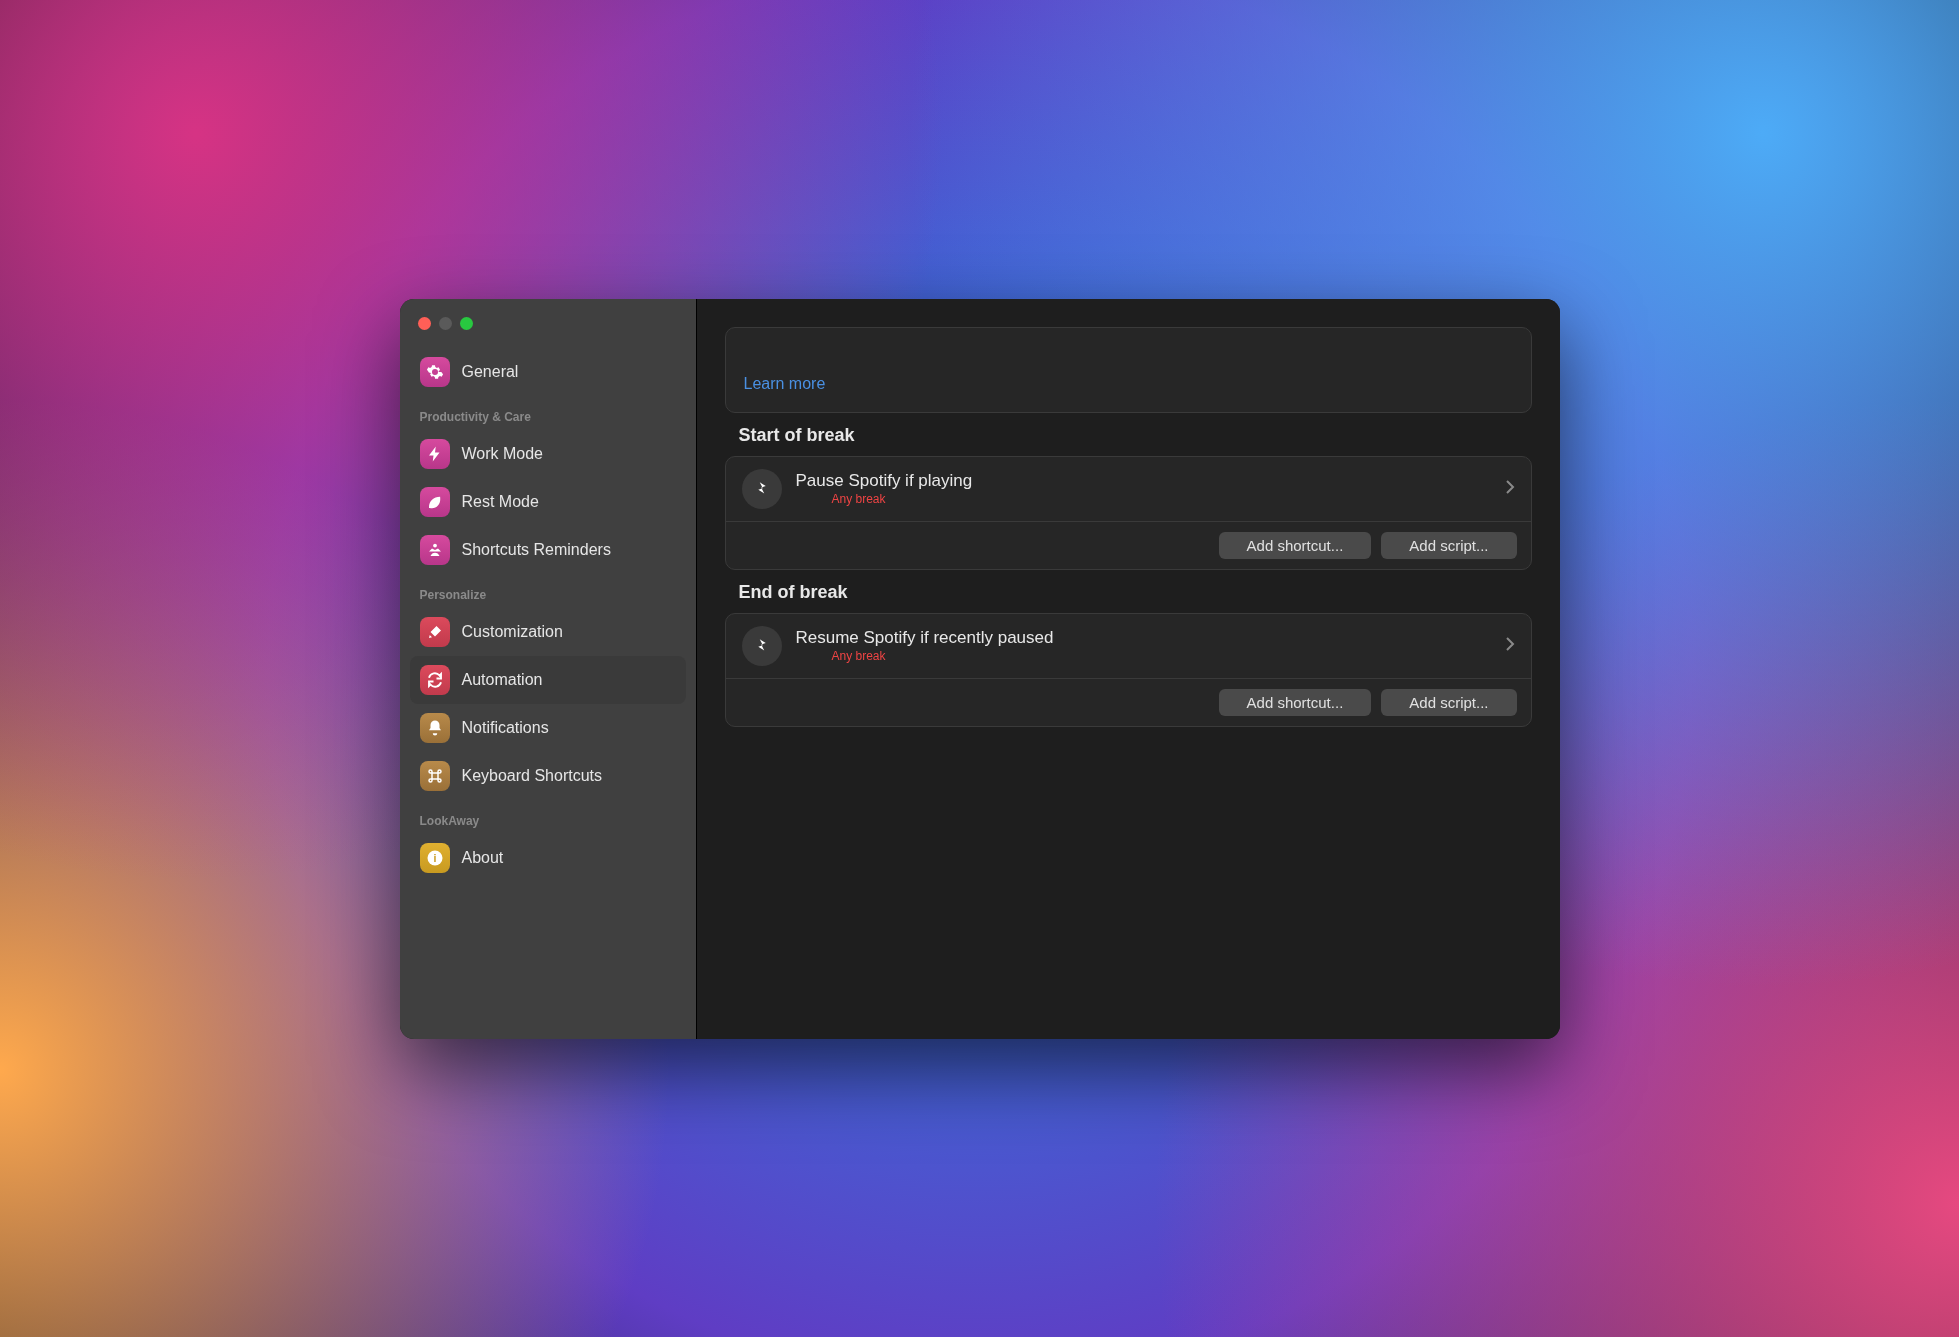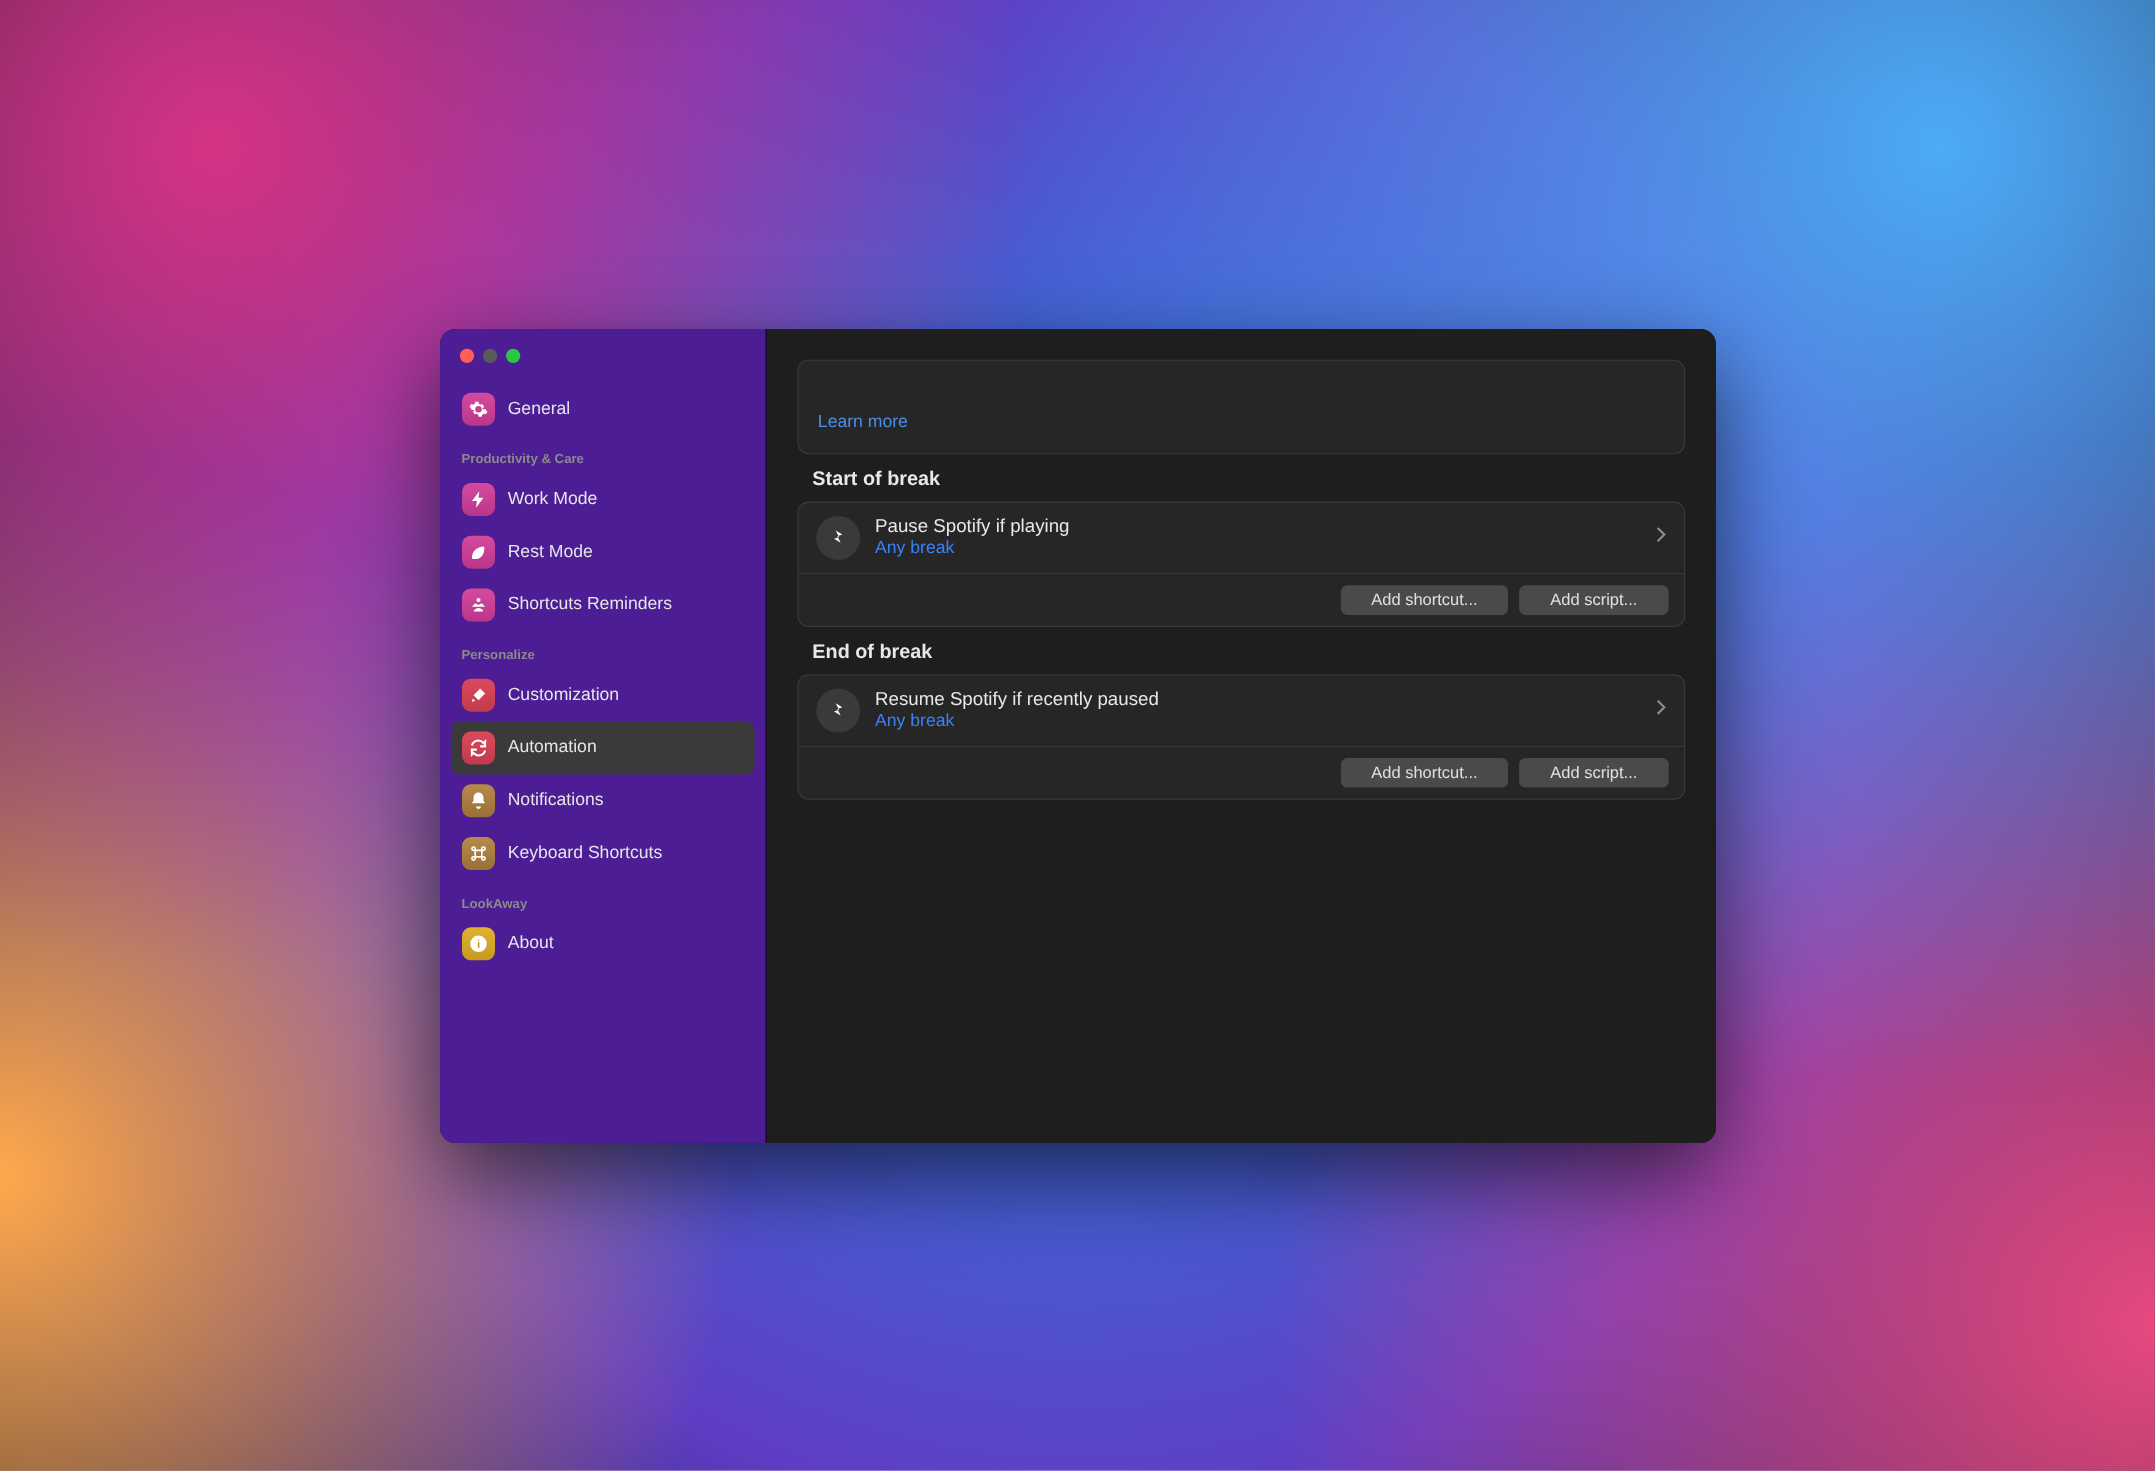--- a/index.html
+++ b/index.html
@@ -20,21 +20,21 @@
     width: 1160px;
     height: 740px;
     background: #1e1e1e;
     border-radius: 14px;
     display: flex;
     overflow: hidden;
     box-shadow: 0 30px 80px rgba(0,0,0,0.6);
   }
   .sidebar {
     width: 297px;
-    background: #4c1d95;
+    background: #404040;
     border-right: 1px solid #000;
     display: flex;
     flex-direction: column;
     padding: 14px 10px;
   }
   .traffic-lights {
     display: flex;
     gap: 8px;
     padding: 4px 8px 18px 8px;
   }
@@ -122,21 +122,21 @@
     background: #3a3a3a;
     display: flex;
     align-items: center;
     justify-content: center;
     margin-right: 14px;
     flex-shrink: 0;
   }
   .automation-icon svg { width: 18px; height: 18px; }
   .automation-text { flex: 1; }
   .automation-title { color: #e8e8e8; font-size: 17px; }
-  .automation-sub { color: #3b82f6; font-size: 16px; margin-top: 1px; }
+  .automation-sub { color: #ef4444; font-size: 12px; margin-top: 1px; margin-left: 36px; }
   .chevron { color: #8a8a8a; }
   .card-actions {
     display: flex;
     justify-content: flex-end;
     gap: 10px;
     padding: 10px 14px;
   }
   .btn {
     background: #4a4a4a;
     color: #e0e0e0;

